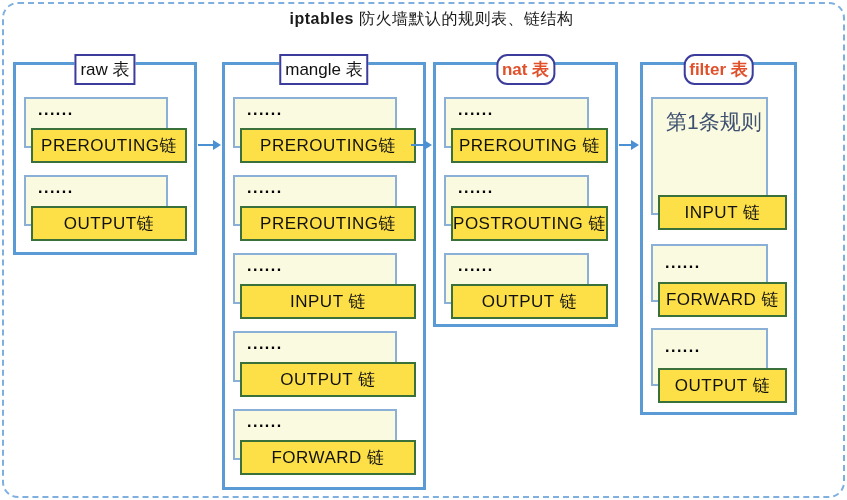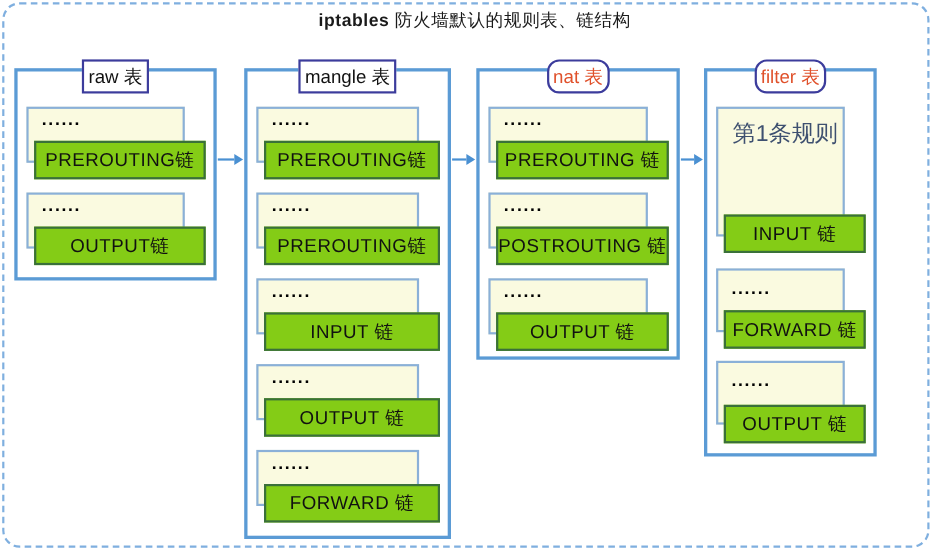--- a/index.html
+++ b/index.html
@@ -19,29 +19,29 @@
   .title b{font-weight:bold;}
   .col{
     position:absolute;box-sizing:border-box;background:#fff;
     border:3px solid var(--container-border,#5b9bd5);
   }
   .hdr{
     position:absolute;top:-11px;left:50%;transform:translateX(-50%);
     background:#fff;border:2px solid var(--header-border,#3c3c9c);
     padding:2px 4px;font-size:17px;white-space:nowrap;z-index:6;color:#111;
   }
-  .col.accent .hdr{color:var(--accent-text,#e0512b);font-weight:normal;border-radius:11px;}
+  .col.accent .hdr{color:var(--accent-text,#e0512b);font-weight:bold;border-radius:11px;}
   .group{position:absolute;left:0;right:0;}
   .cream{
     position:absolute;left:8px;right:26px;top:0;height:47px;box-sizing:content-box;
     background:var(--card-fill,#fafae0);border:2px solid var(--card-border,#8ab0d8);
   }
   .chain{
     position:absolute;left:15px;right:7px;top:31px;height:31px;
-    background:#84cc16;border:2px solid var(--chain-border,#3a703a);
+    background:#fde047;border:2px solid var(--chain-border,#3a703a);
     display:flex;align-items:center;justify-content:center;
     font-size:17px;color:#111;z-index:3;letter-spacing:0.5px;white-space:nowrap;
   }
   .dots{
     position:absolute;left:12px;top:2px;font-weight:bold;font-size:16px;
     letter-spacing:1.5px;color:#000;line-height:18px;
   }
   .rules{
     position:absolute;left:13px;top:10px;font-size:21px;line-height:25px;
     color:var(--rule-text,#3e5070);
@@ -77,21 +77,21 @@
     <div class="group" style="top:110px">
       <div class="cream">
         <span class="dots">......</span>
       </div>
       <div class="chain">
           <span>OUTPUT链</span>
         </div>
     </div>
   </div>
 
-  <div class="col" style="left:222px;top:62px;width:188px;height:428px">
+  <div class="col" style="left:222px;top:62px;width:204px;height:428px">
     <div class="hdr"><span>mangle 表</span></div>
     <div class="group" style="top:32px">
       <div class="cream">
         <span class="dots">......</span>
       </div>
       <div class="chain">
           <span>PREROUTING链</span>
         </div>
     </div>
     <div class="group" style="top:110px">

